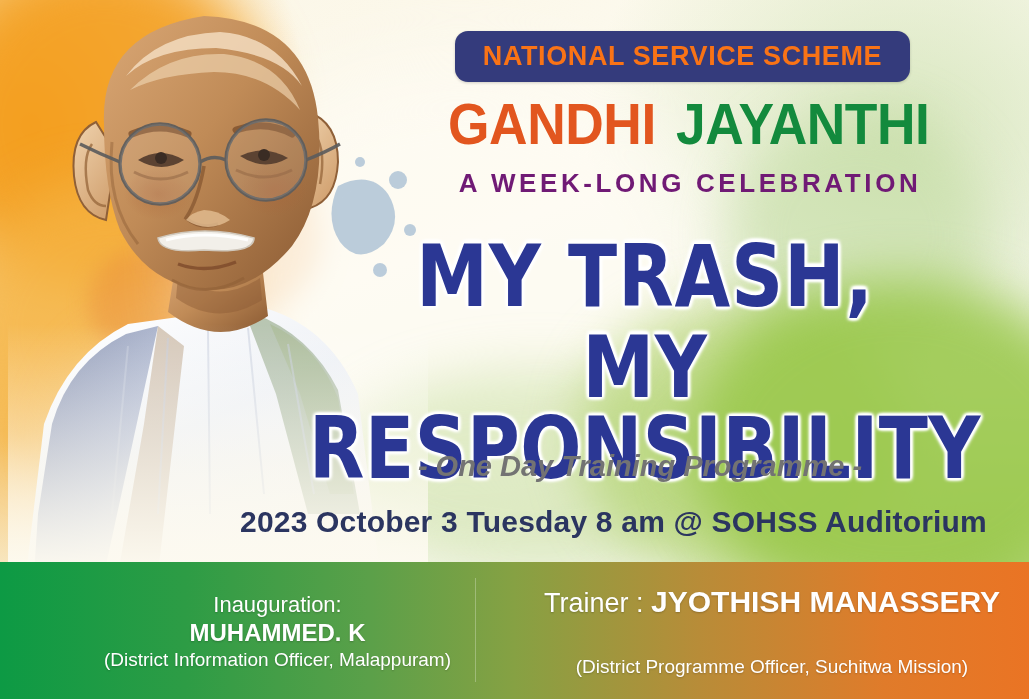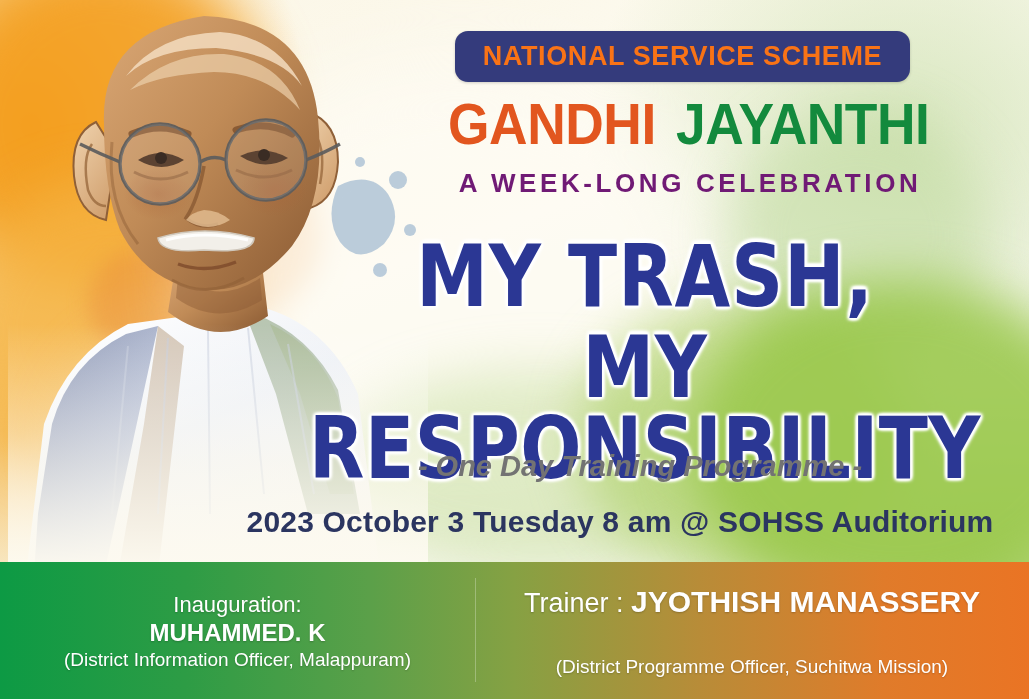--- a/index.html
+++ b/index.html
@@ -85,37 +85,37 @@
   .slogan .l1{display:block;font-size:72px;letter-spacing:1px;transform:scaleY(1.18);transform-origin:center top;}
   .slogan .l2{display:block;font-size:72px;letter-spacing:.5px;transform:scaleY(1.18);transform-origin:center top;margin-top:22px;}
 
   
   .prog{
     position:absolute;left:280px;top:450px;width:720px;text-align:center;
     font-family:"Liberation Sans Narrow","Liberation Sans",sans-serif;
     font-style:italic;font-weight:bold;font-size:29px;color:#737373;white-space:nowrap;
   }
   .datetime{
-    position:absolute;left:240px;top:505px;width:760px;text-align:center;
+    position:absolute;left:240px;top:505px;width:760px;
     font-family:"Liberation Sans Narrow","Liberation Sans",sans-serif;
     font-weight:bold;font-size:30px;color:#2b3560;white-space:nowrap;letter-spacing:.2px;
   }
 
   
   .footer{
     position:absolute;left:0;bottom:0;width:1029px;height:137px;
     background:linear-gradient(to right,#0d9a44 0%,#2d9c45 18%,#5ba049 36%,#86a143 50%,#b88c38 68%,#e07b2a 86%,#ea7424 100%);
     display:flex;
   }
   .footer::after{
     content:"";position:absolute;left:475px;top:16px;width:1px;height:104px;
     background:rgba(255,255,255,.28);
   }
   .foot-col{flex:1;display:flex;flex-direction:column;align-items:center;justify-content:center;color:#fff;}
-  .foot-left{flex:0 0 475px;padding-top:4px;}
+  .foot-left{flex:0 0 475px;padding-top:4px;margin-left:40px;}
   .foot-right{flex:1;padding-top:2px;gap:30px;}
   .foot-label{font-size:22px;font-weight:normal;line-height:1.2;text-shadow:0 1px 2px rgba(0,0,0,.2);}
   .foot-name{font-size:24px;font-weight:bold;line-height:1.25;text-shadow:0 1px 2px rgba(0,0,0,.22);}
   .foot-note{font-size:19px;font-weight:normal;line-height:1.3;text-shadow:0 1px 2px rgba(0,0,0,.2);}
   .foot-right .trainer-line{font-size:27px;line-height:1.25;text-shadow:0 1px 2px rgba(0,0,0,.22);white-space:nowrap;}
   .foot-right .trainer-line .lbl{font-weight:normal;}
   .foot-right .trainer-line .nm{font-weight:bold;font-size:30px;}
   .foot-right .foot-note{margin-top:4px;}
 </style>
 </head>

